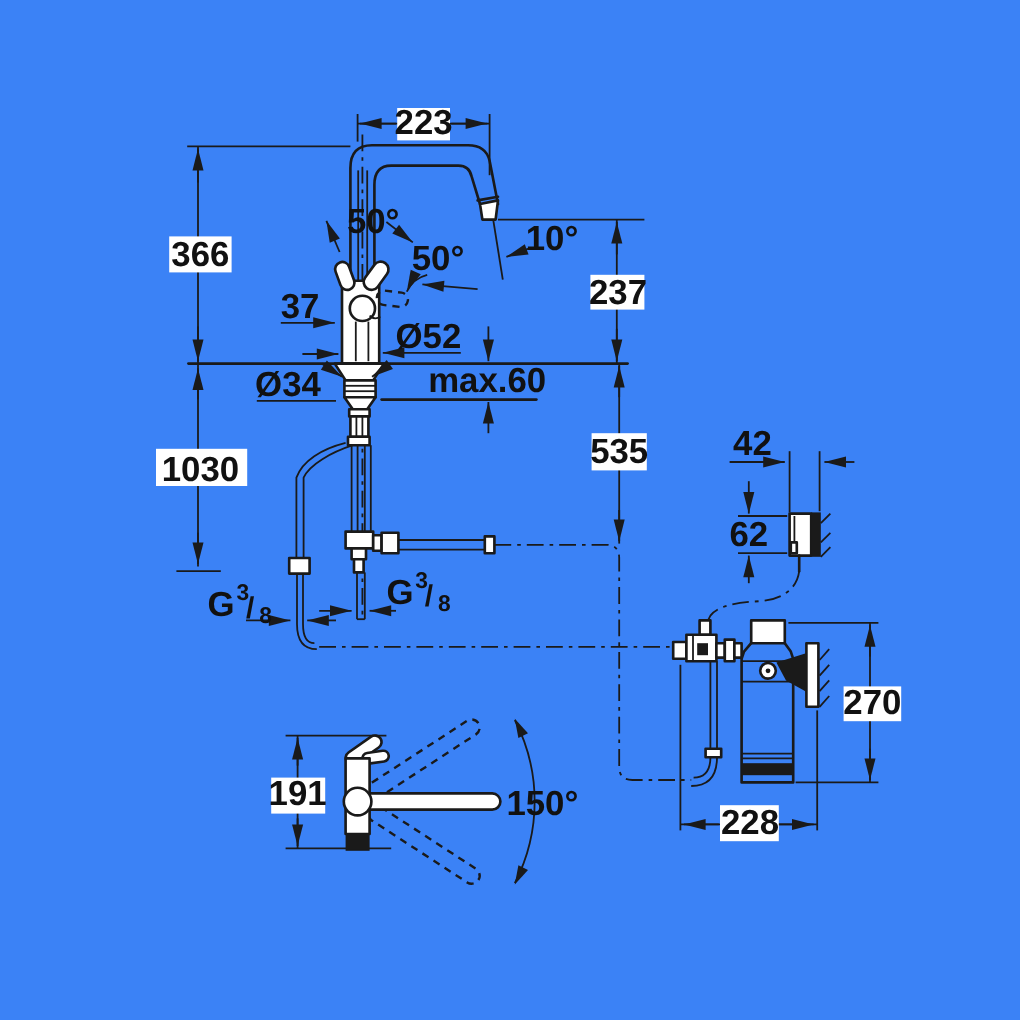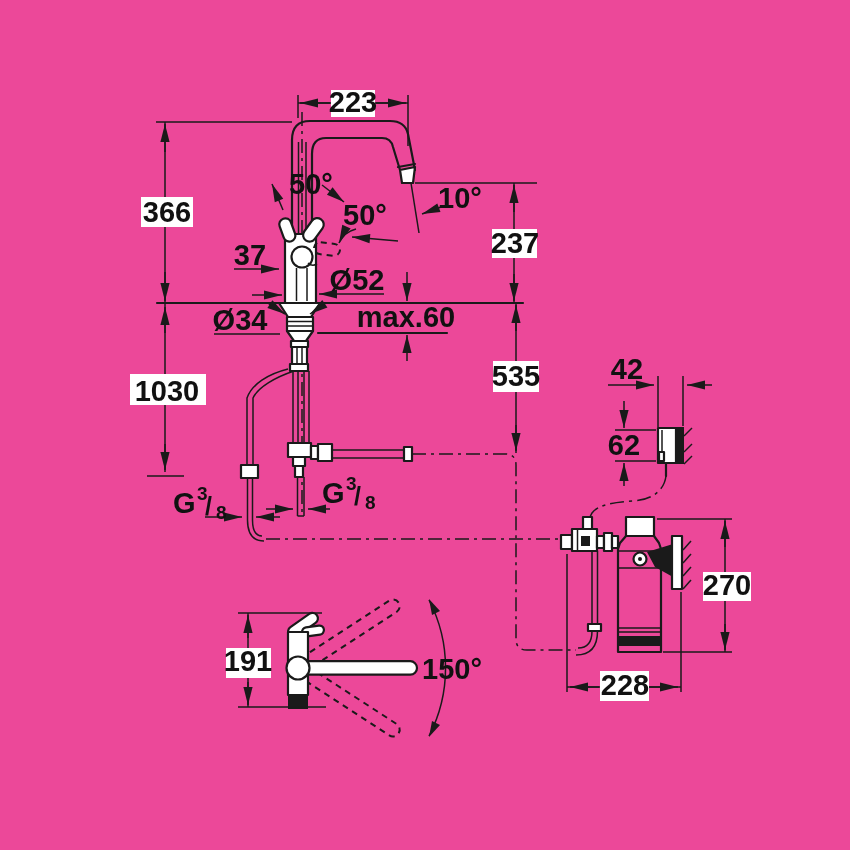--- a/index.html
+++ b/index.html
@@ -1,16 +1,16 @@
 <!DOCTYPE html>
 <html><head>
 <meta charset="utf-8">
 <style>
   html,body{margin:0;padding:0;background:#e8e8e8;}
-  #stage{width:850px;height:850px;background:#ec4899;position:relative;margin:0 auto;
+  #stage{width:850px;height:850px;background:#3b82f6;position:relative;margin:0 auto;
          font-family:"Liberation Sans", sans-serif;}
   svg{display:block;}
   .ln{stroke:#1a1a1a;stroke-width:2.2;fill:none;stroke-linecap:round;stroke-linejoin:round;}
   .lnf{stroke:#1a1a1a;stroke-width:2.2;fill:#ffffff;stroke-linejoin:round;}
   .fill{fill:#1a1a1a;stroke:none;}
   .thin{stroke:#1a1a1a;stroke-width:1.5;fill:none;stroke-linecap:butt;}
   .dim{stroke:#1a1a1a;stroke-width:1.5;fill:none;stroke-linecap:butt;}
   .cl{stroke:#1a1a1a;stroke-width:1.5;fill:none;stroke-dasharray:14 5 3 5;stroke-linecap:butt;}
   .dash{stroke:#1a1a1a;stroke-width:2;fill:none;stroke-dasharray:6 5;}
   .mask{fill:#ffffff;stroke:none;}

